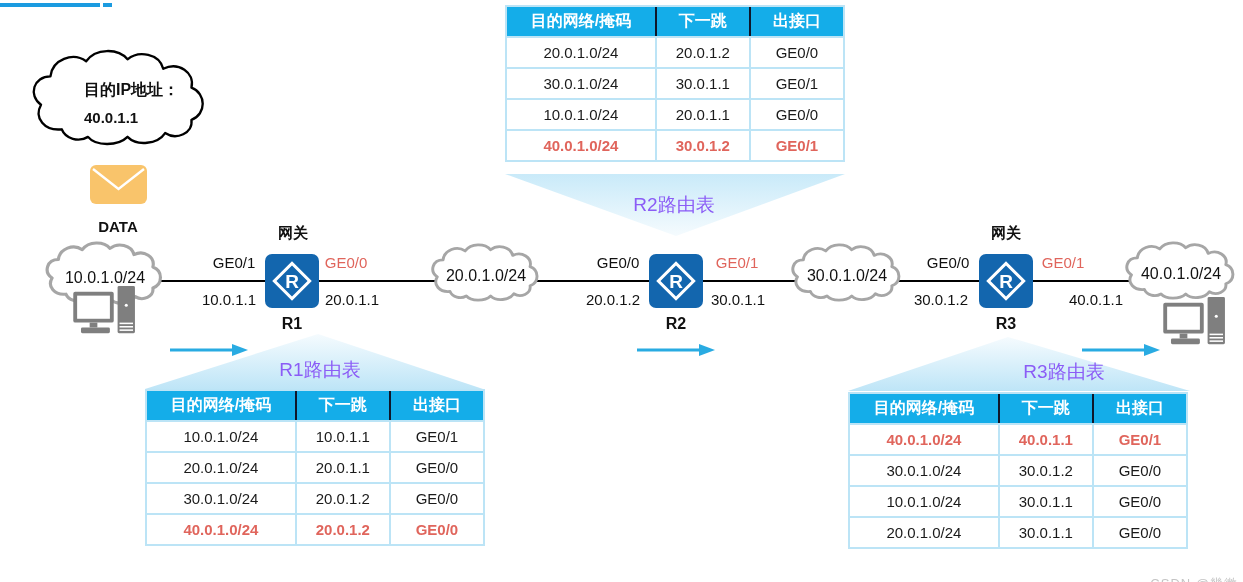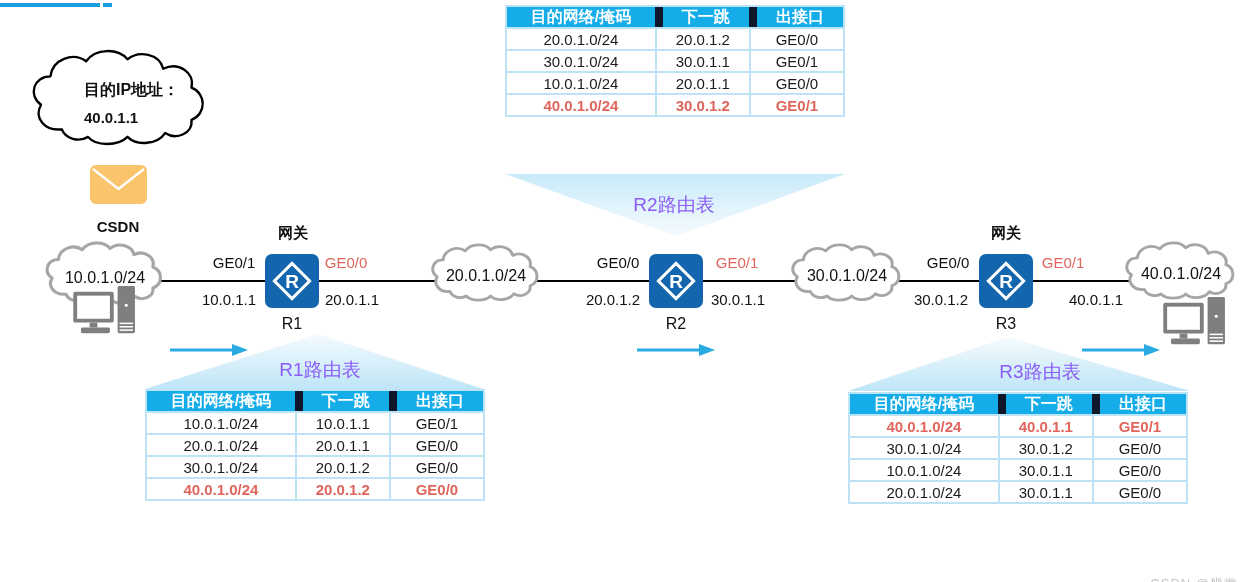--- a/index.html
+++ b/index.html
@@ -30,40 +30,40 @@
   .netcloud svg { width:100%; height:100%; }
   .netcloud .cl-label { position:absolute; left:50%; top:54%; transform:translate(-50%,-50%); font-size:16px; color:#111; white-space:nowrap; }
 
   
   .router-svg { position:absolute; width:56px; height:56px; }
   .lbl { position:absolute; transform:translateX(-50%); white-space:nowrap; color:#111; }
   .gw { font-size:15px; font-weight:bold; }
   .iface { font-size:15px; }
   .iface.red { color:#E0655C; }
   .ip { font-size:15px; }
-  .rname { font-size:16px; font-weight:normal; }
+  .rname { font-size:16px; font-weight:bold; }
 
   
   .pc { position:absolute; }
   .pc svg { width:100%; height:100%; }
 
   
   .flow-arrow { position:absolute; width:80px; height:14px; }
 
   
   .callout { position:absolute; }
   .callout-title { position:absolute; transform:translateX(-50%); font-size:19px; color:#8b5cf6; white-space:nowrap; }
 
   
   .rtable { position:absolute; width:340px; background:#fff; border:2px solid #BCE4F6; display:flex; flex-direction:column; }
   .trow { display:flex; }
   .trow + .trow { border-top:2px solid #BCE4F6; }
-  .tcell { flex:0 0 28%; height:20px; display:flex; align-items:center; justify-content:center; font-size:15px; color:#1a1a1a; background:#fff; border-left:2px solid #BCE4F6; }
+  .tcell { flex:0 0 28%; height:29px; display:flex; align-items:center; justify-content:center; font-size:15px; color:#1a1a1a; background:#fff; border-left:2px solid #BCE4F6; }
   .tcell:first-child { flex:0 0 44%; border-left:none; }
-  .trow.thead .tcell { background:#14ADE9; color:#fff; font-weight:bold; font-size:16px; border-left:8px solid #0f172a; }
+  .trow.thead .tcell { background:#14ADE9; color:#fff; font-weight:bold; font-size:16px; border-left:2px solid #0f172a; }
   .trow.thead .tcell:first-child { border-left:none; }
   .trow.hl .tcell { color:#E0655C; font-weight:bold; }
 
   .watermark { position:absolute; right:5px; top:559px; font-size:13px; color:#C4C4C4; letter-spacing:1px;margin-top:16px; }
 </style>
 </head>
 <body>
 
 <div class="canvas">
 
@@ -89,21 +89,21 @@
     <polygon points="0,0 340,0 171,62" fill="url(#gradDown)"></polygon>
   </svg>
   <svg class="callout" style="left:145px; top:334px;" width="338" height="56">
     <polygon points="173,0 0,55 338,55" fill="url(#gradUp)"></polygon>
   </svg>
   <svg class="callout" style="left:848px; top:337px;" width="342" height="55">
     <polygon points="160,0 0,54 342,54" fill="url(#gradUp)"></polygon>
   </svg>
   <div class="callout-title" style="left:674px; top:192px;">R2路由表</div>
   <div class="callout-title" style="left:320px; top:357px;text-align:right;">R1路由表</div>
-  <div class="callout-title" style="left:1040px; top:359px;">R3路由表</div>
+  <div class="callout-title" style="left:1064px; top:359px;">R3路由表</div>
 
   <div class="netcloud" style="left:42px; top:241px; width:126px; height:68px;">
     <svg viewBox="0 0 200 110" preserveAspectRatio="none">
       <path d="M38 86 C20 88 8 74 16 60 C2 50 8 30 26 30 C28 12 50 4 64 14 C74 0 98 0 108 12 C120 2 142 6 146 22 C162 14 180 26 176 42 C192 48 192 70 176 76 C178 90 160 98 148 90 C140 102 118 104 108 94 C98 104 74 104 66 94 C56 100 42 96 38 86 Z" fill="#fff" stroke="#A6A6A6" stroke-width="5" stroke-linejoin="round"></path>
     </svg>
     <div class="cl-label">10.0.1.0/24</div>
   </div>
   <div class="netcloud" style="left:428px; top:243px; width:116px; height:62px;">
     <svg viewBox="0 0 200 110" preserveAspectRatio="none">
       <path d="M38 86 C20 88 8 74 16 60 C2 50 8 30 26 30 C28 12 50 4 64 14 C74 0 98 0 108 12 C120 2 142 6 146 22 C162 14 180 26 176 42 C192 48 192 70 176 76 C178 90 160 98 148 90 C140 102 118 104 108 94 C98 104 74 104 66 94 C56 100 42 96 38 86 Z" fill="#fff" stroke="#A6A6A6" stroke-width="5" stroke-linejoin="round"></path>
@@ -290,16 +290,16 @@
       <div class="thought-line2">40.0.1.1</div>
     </div>
   </div>
 
   <div class="envelope">
     <svg viewBox="0 0 57 39">
       <rect x="0" y="0" width="57" height="39" rx="6" fill="#F9C46B"></rect>
       <polyline points="3,4 28.5,24 54,4" fill="none" stroke="#fff" stroke-width="2.4"></polyline>
     </svg>
   </div>
-  <div class="data-label">CSDN</div>
+  <div class="data-label">DATA</div>
 
   <div class="watermark">CSDN @幾微</div>
 </div>
 
 </body></html>

